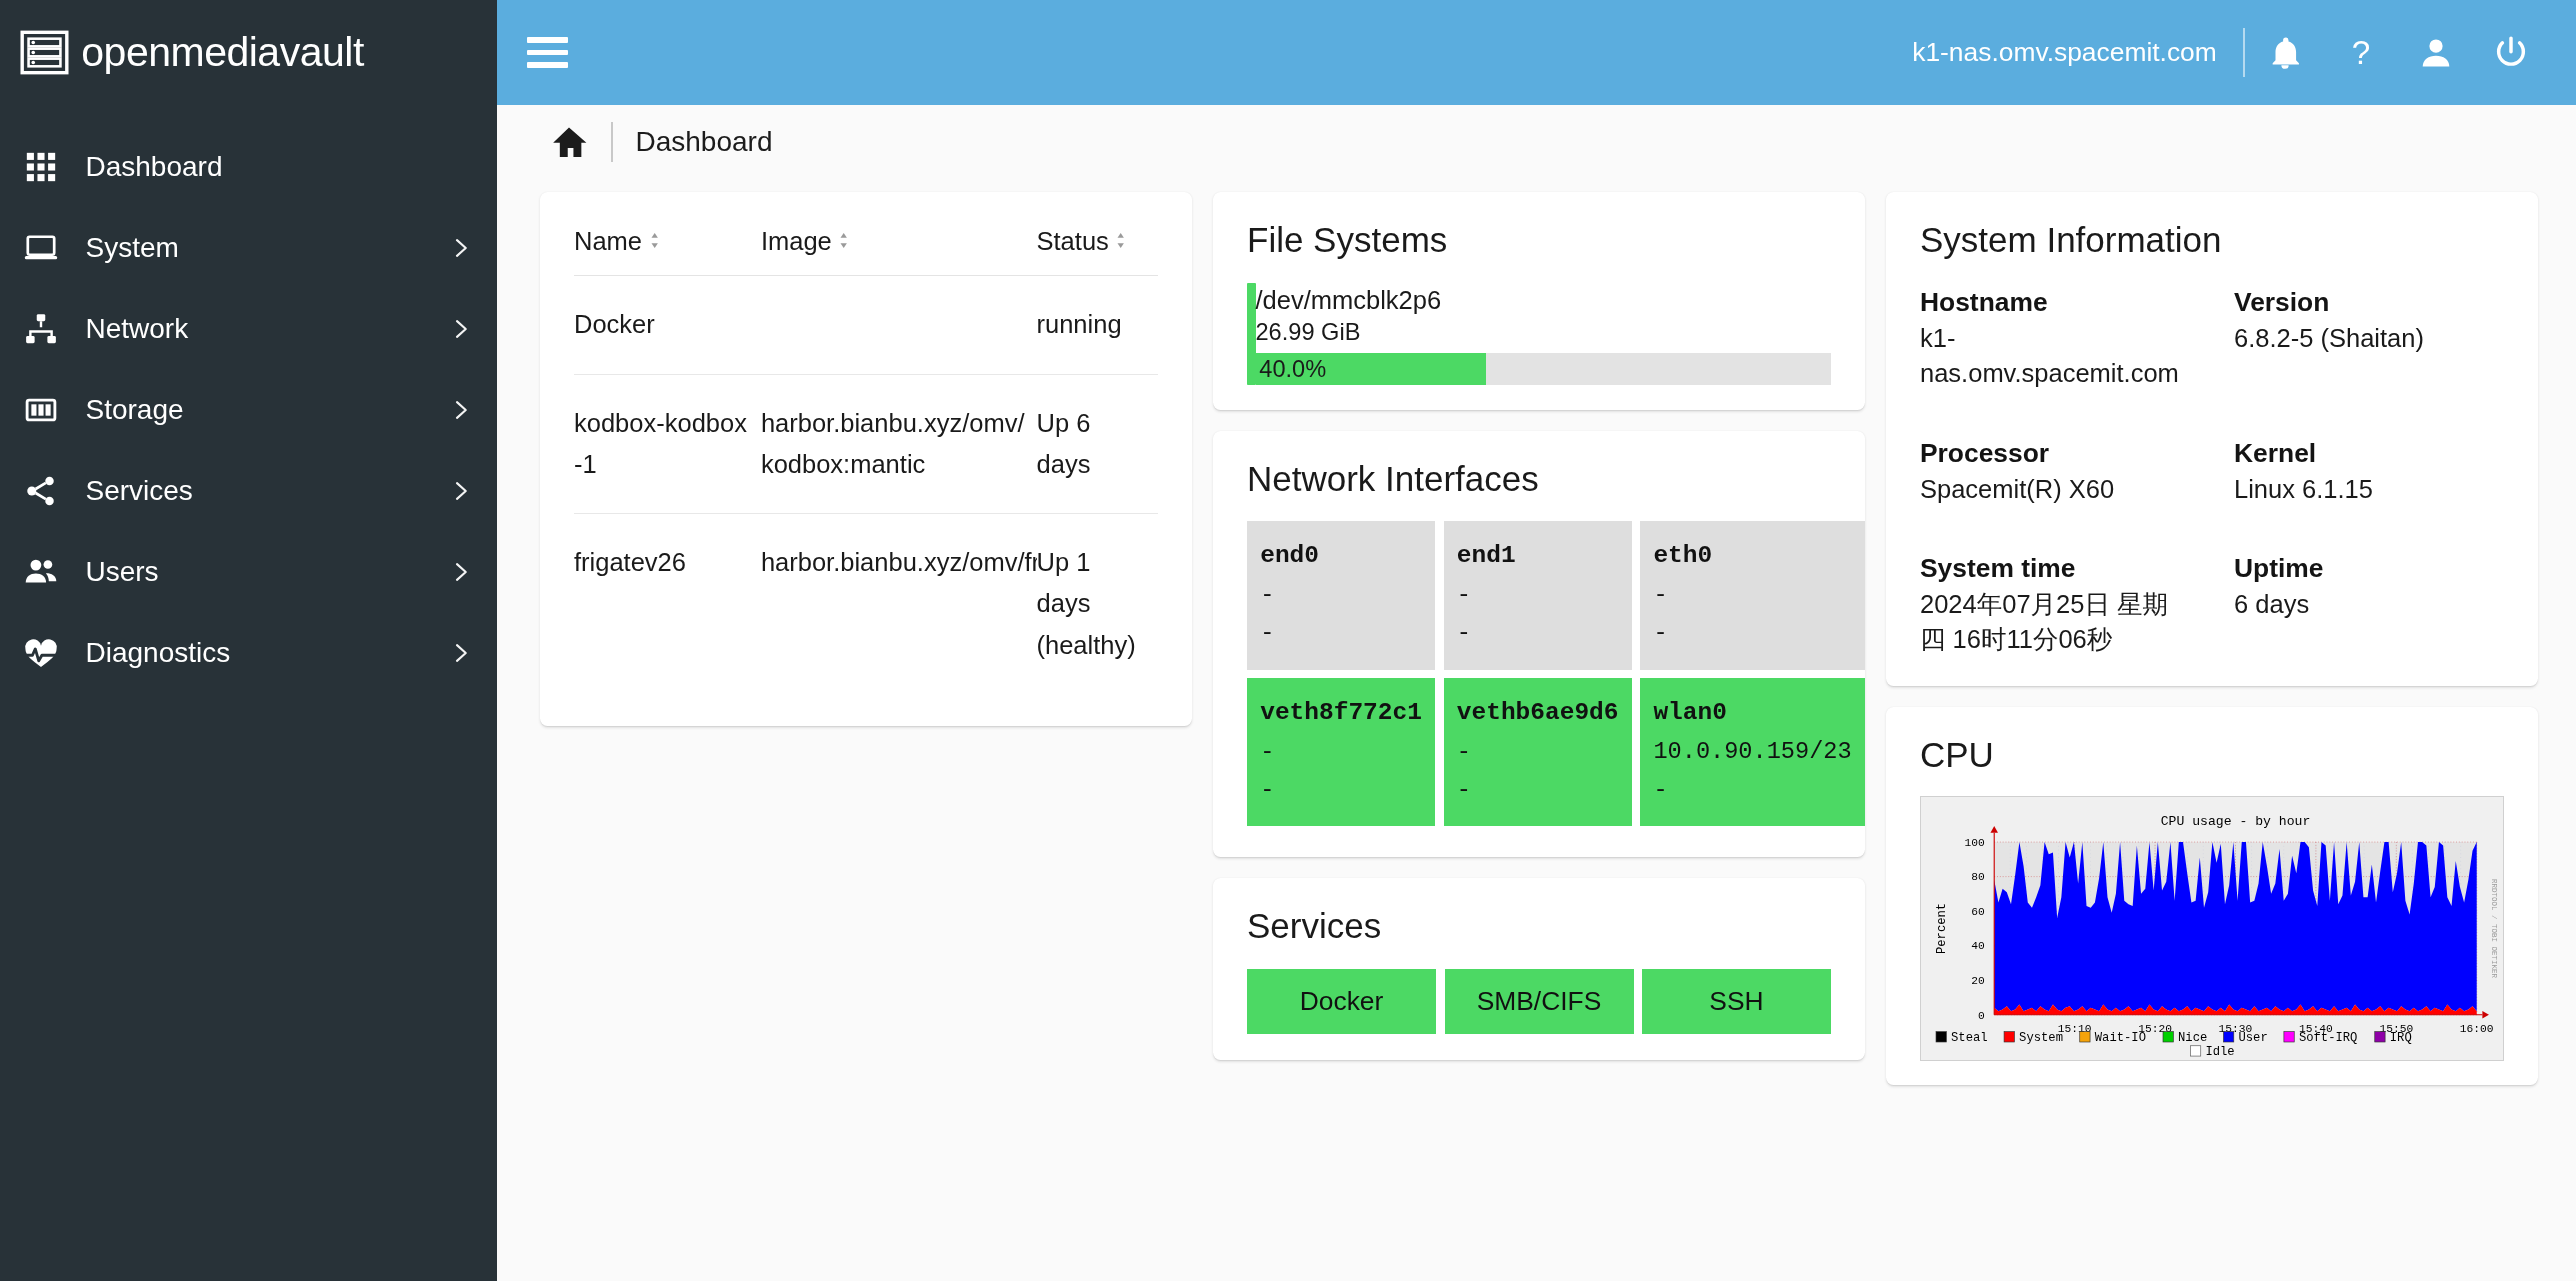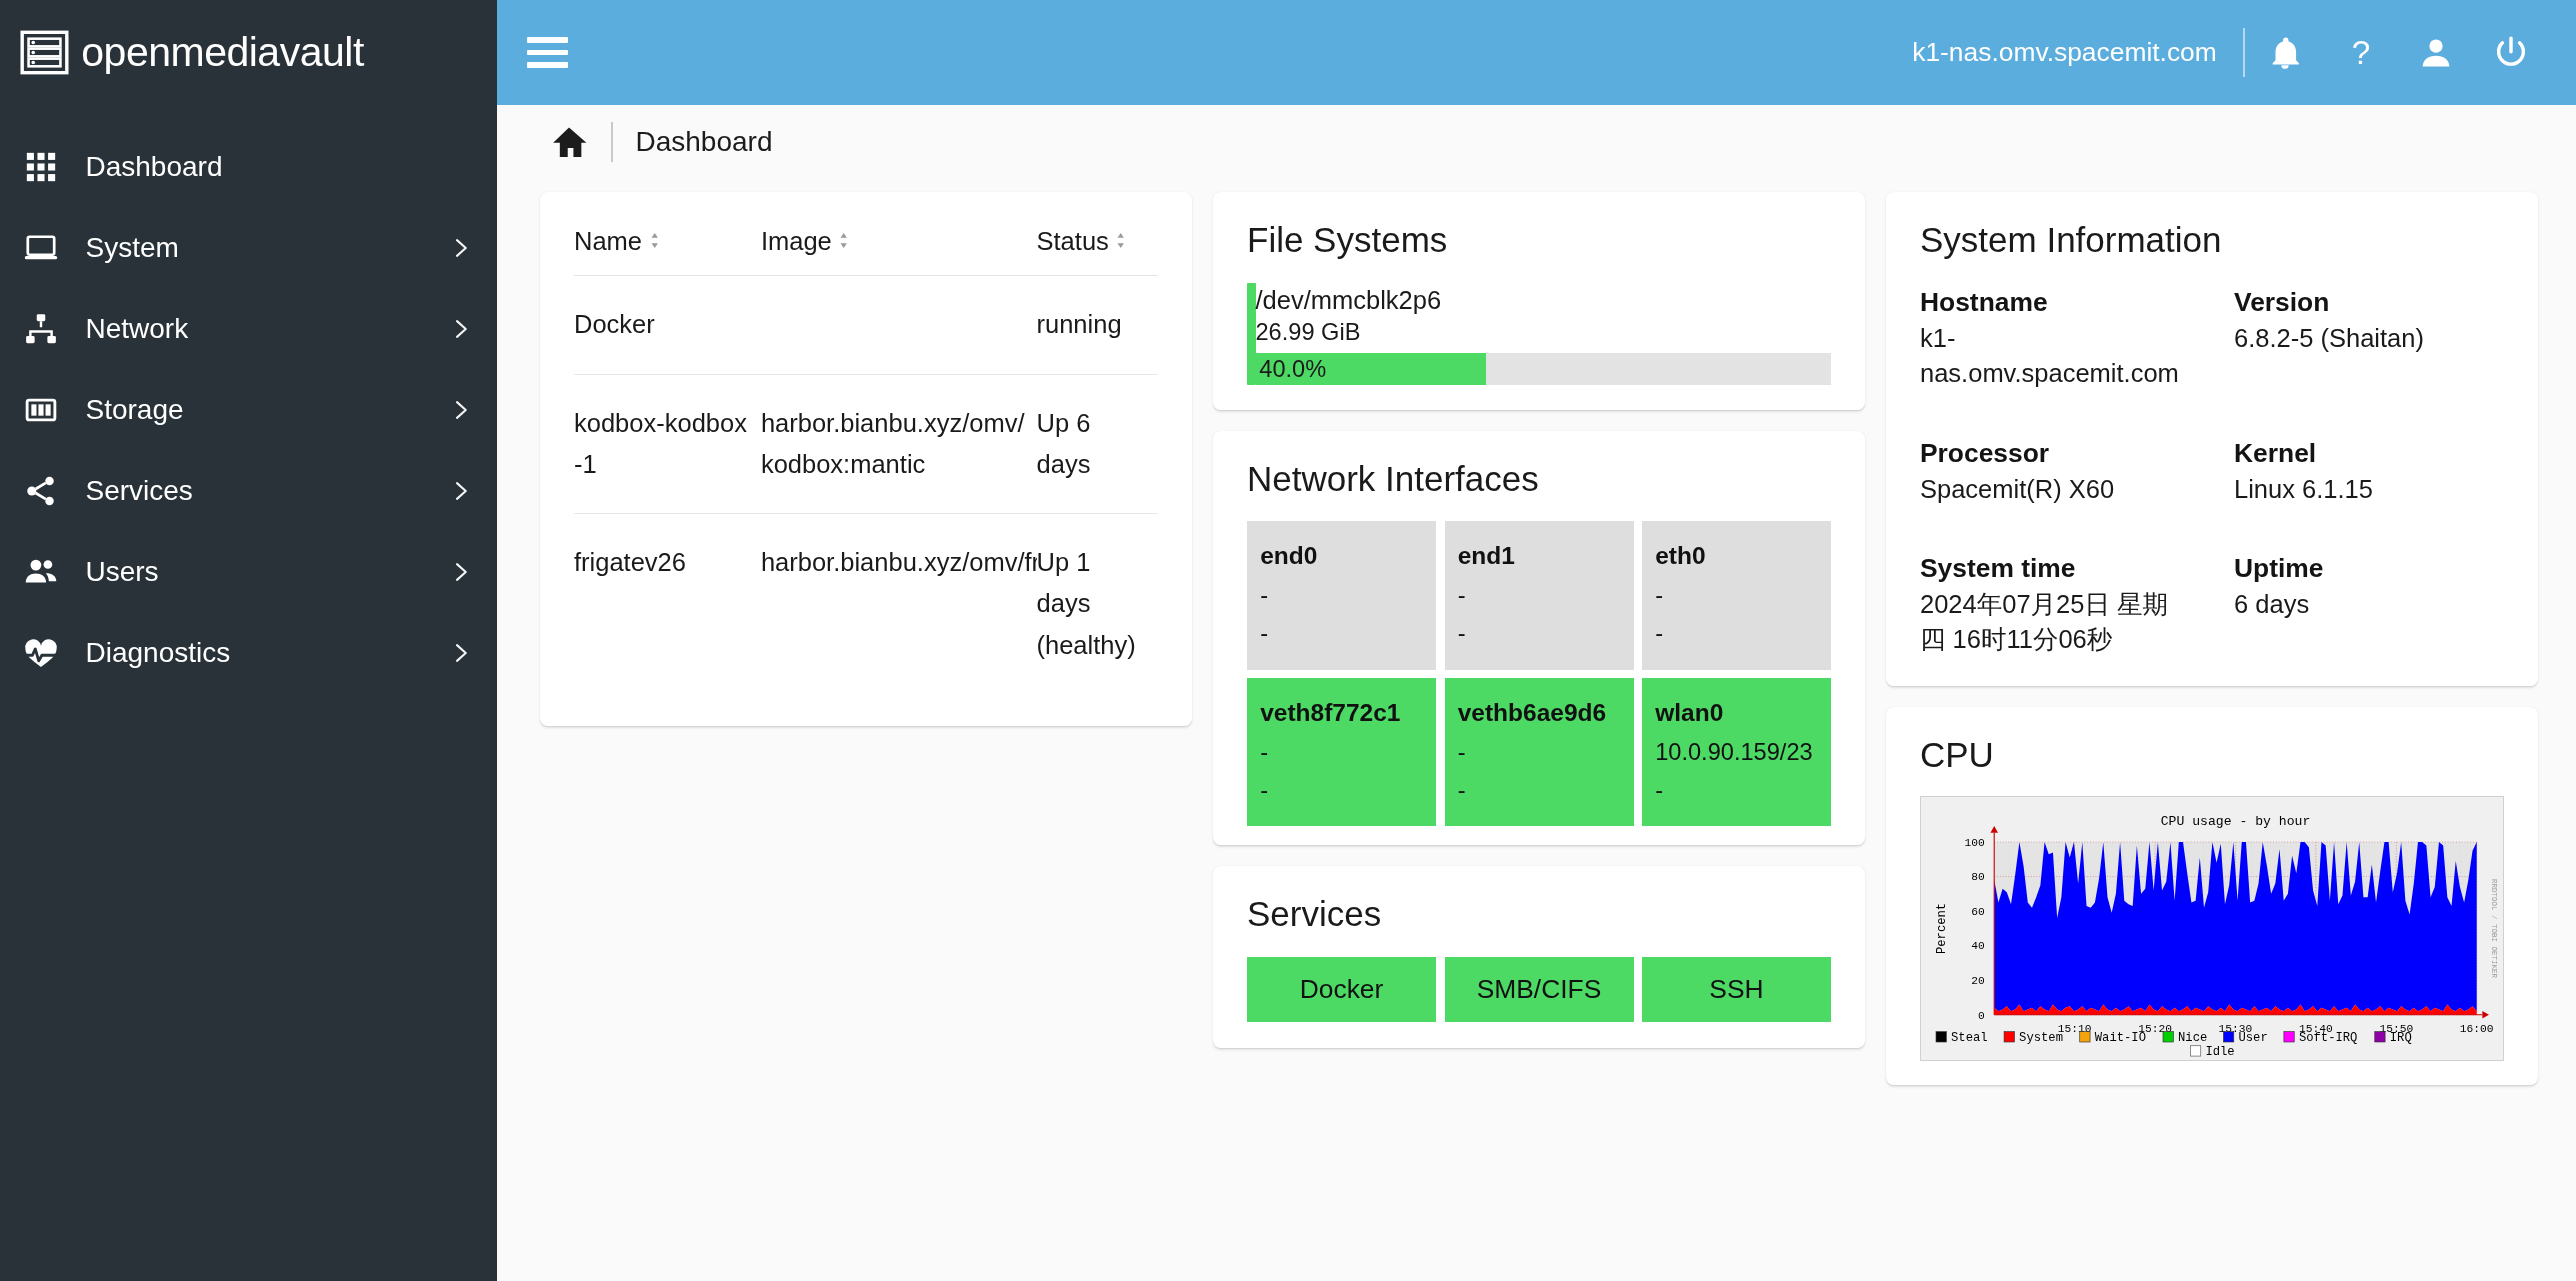--- a/index.html
+++ b/index.html
@@ -422,21 +422,21 @@
                   <div class="fs-progress-fill" id="fs-fill" style="width: 40%; background: rgb(76, 217, 100);"></div>
                   <span class="fs-progress-label">40.0%</span>
                 </div>
               </div>
             </div>
           </div>
         </section>
 
         <section class="panel">
           <div class="panel-title">Network Interfaces</div>
-          <div class="panel-body" style="padding-top:22.6px;padding-bottom:19px;">
+          <div class="panel-body" style="padding-top:22.6px;padding-bottom:31px;font-family:Liberation Mono, monospace;">
             <div class="ni-grid">
               <div class="ni-cell down">
                 <div class="ni-name">end0</div>
                 <div class="ni-val">-</div>
                 <div class="ni-val">-</div>
               </div>
               <div class="ni-cell down">
                 <div class="ni-name">end1</div>
                 <div class="ni-val">-</div>
                 <div class="ni-val">-</div>

